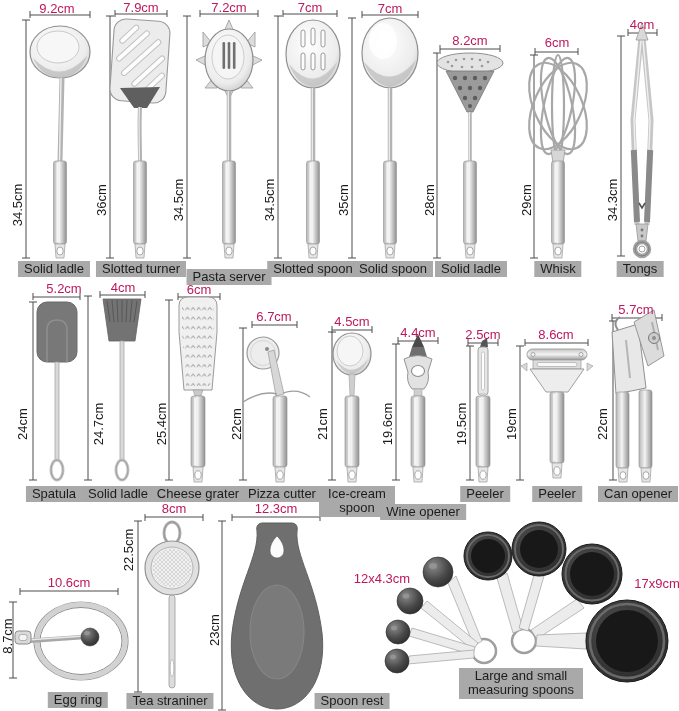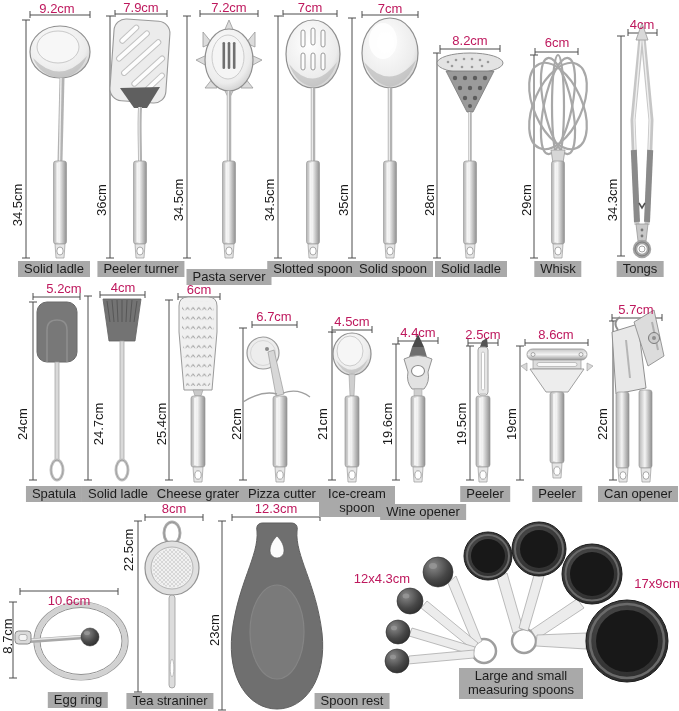--- a/index.html
+++ b/index.html
@@ -416,21 +416,21 @@
   <circle cx="627" cy="641" r="31" fill="#181818"></circle>
 </g>
 </svg>
 
 <div class="t" style="left:57px;top:8px">9.2cm</div>
 <div class="tv" style="left:17px;top:205px">34.5cm</div>
 <div class="lbl" style="left:54px;top:261px">Solid ladle</div>
 
 <div class="t" style="left:141px;top:7px">7.9cm</div>
 <div class="tv" style="left:101px;top:200px">36cm</div>
-<div class="lbl" style="left:141px;top:261px">Peeler turner</div>
+<div class="lbl" style="left:141px;top:261px">Slotted turner</div>
 
 <div class="t" style="left:229px;top:7px">7.2cm</div>
 <div class="tv" style="left:178px;top:200px">34.5cm</div>
 <div class="lbl" style="left:229px;top:269px">Pasta server</div>
 
 <div class="t" style="left:310px;top:7px">7cm</div>
 <div class="tv" style="left:269px;top:200px">34.5cm</div>
 <div class="lbl" style="left:313px;top:261px">Slotted spoon</div>
 
 <div class="t" style="left:390px;top:8px">7cm</div>
@@ -478,21 +478,21 @@
 <div class="lbl" style="left:485px;top:486px">Peeler</div>
 
 <div class="t" style="left:556px;top:334px">8.6cm</div>
 <div class="tv" style="left:511px;top:424px">19cm</div>
 <div class="lbl" style="left:557px;top:486px">Peeler</div>
 
 <div class="t" style="left:636px;top:309px">5.7cm</div>
 <div class="tv" style="left:602px;top:424px">22cm</div>
 <div class="lbl" style="left:638px;top:486px">Can opener</div>
 
-<div class="t" style="left:69px;top:600px">10.6cm</div>
+<div class="t" style="left:69px;top:582px">10.6cm</div>
 <div class="tv" style="left:7px;top:636px">8.7cm</div>
 <div class="lbl" style="left:78px;top:692px">Egg ring</div>
 
 <div class="t" style="left:174px;top:508px">8cm</div>
 <div class="tv" style="left:128px;top:550px">22.5cm</div>
 <div class="lbl" style="left:170px;top:693px">Tea straniner</div>
 
 <div class="t" style="left:276px;top:508px">12.3cm</div>
 <div class="tv" style="left:214px;top:630px">23cm</div>
 <div class="lbl" style="left:352px;top:693px">Spoon rest</div>

